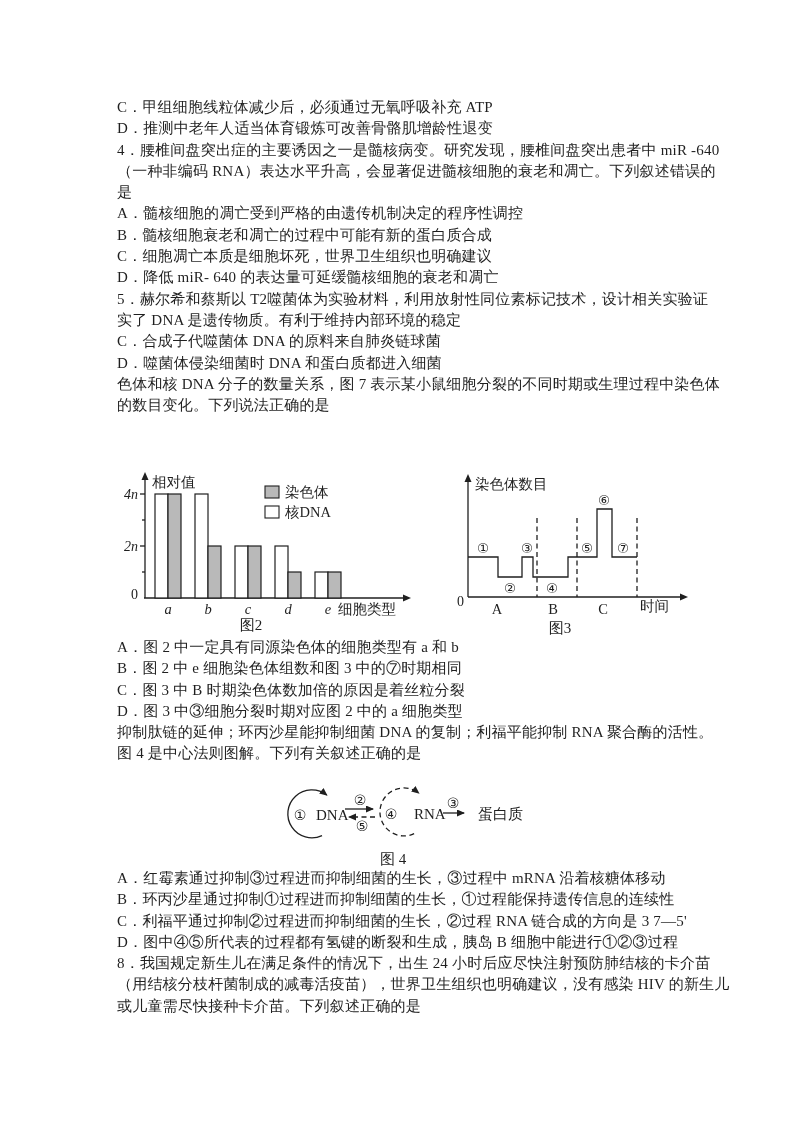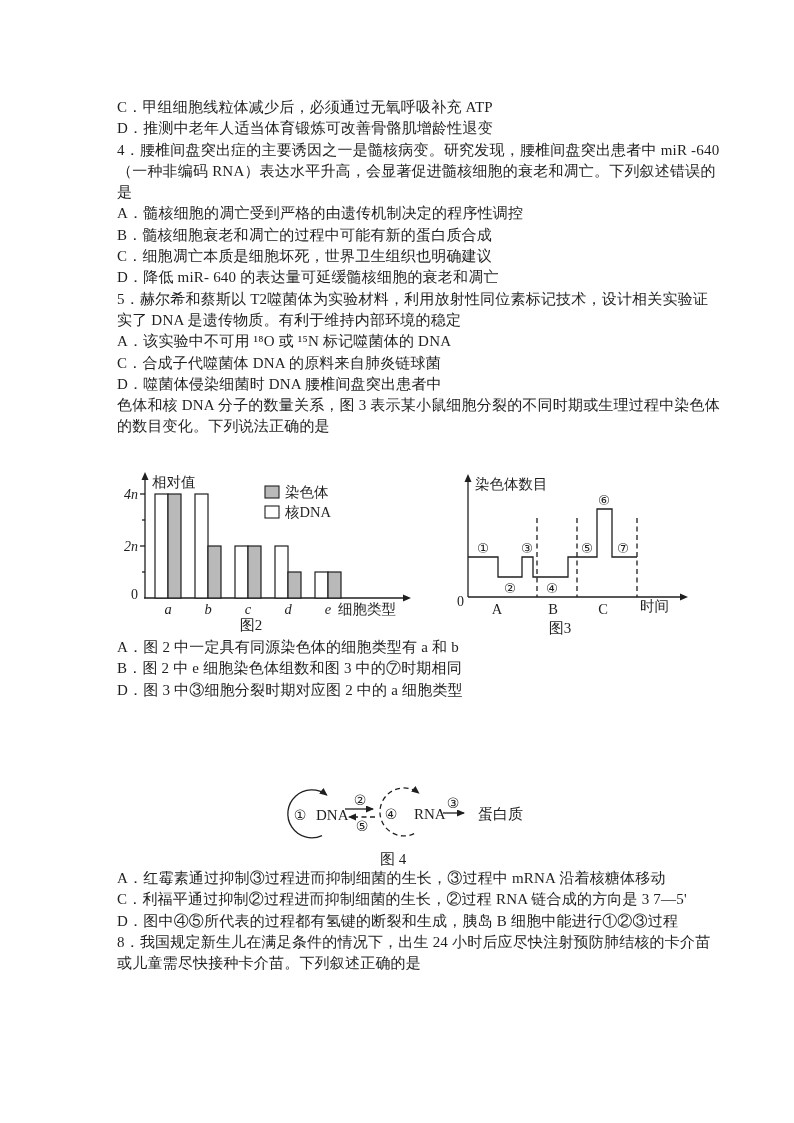--- a/index.html
+++ b/index.html
@@ -30,24 +30,23 @@
       <div class="line">D．推测中老年人适当体育锻炼可改善骨骼肌增龄性退变</div>
       <div class="line">4．腰椎间盘突出症的主要诱因之一是髓核病变。研究发现，腰椎间盘突出患者中 miR -640</div>
       <div class="line">（一种非编码 RNA）表达水平升高，会显著促进髓核细胞的衰老和凋亡。下列叙述错误的</div>
       <div class="line">是</div>
       <div class="line">A．髓核细胞的凋亡受到严格的由遗传机制决定的程序性调控</div>
       <div class="line">B．髓核细胞衰老和凋亡的过程中可能有新的蛋白质合成</div>
       <div class="line">C．细胞凋亡本质是细胞坏死，世界卫生组织也明确建议</div>
       <div class="line">D．降低 miR- 640 的表达量可延缓髓核细胞的衰老和凋亡</div>
       <div class="line">5．赫尔希和蔡斯以 T2噬菌体为实验材料，利用放射性同位素标记技术，设计相关实验证</div>
       <div class="line">实了 DNA 是遗传物质。有利于维持内部环境的稳定</div>
-      <div class="line">A．该实验中不可用 ¹⁸O 或 ¹⁵N 标记噬菌体的 DNA</div>
       <div class="line">C．合成子代噬菌体 DNA 的原料来自肺炎链球菌</div>
-      <div class="line">D．噬菌体侵染细菌时 DNA 腰椎间盘突出患者中</div>
-      <div class="line">色体和核 DNA 分子的数量关系，图 3 表示某小鼠细胞分裂的不同时期或生理过程中染色体</div>
+      <div class="line">D．噬菌体侵染细菌时 DNA 和蛋白质都进入细菌</div>
+      <div class="line">色体和核 DNA 分子的数量关系，图 7 表示某小鼠细胞分裂的不同时期或生理过程中染色体</div>
       <div class="line">的数目变化。下列说法正确的是</div>
     </div>
 
   <svg id="fig2" class="fig" style="left:113px;top:470px" width="350" height="165" viewBox="0 0 350 165">
       <line x1="32" y1="128" x2="32" y2="9" class="ln"></line>
       <polygon points="28.5,10 35.5,10 32,2" fill="#1f1f1f"></polygon>
       <line x1="31" y1="128" x2="290" y2="128" class="ln"></line>
       <polygon points="298,128 290,124.5 290,131.5" fill="#1f1f1f"></polygon>
       <text x="39" y="17" font-size="14.5" text-anchor="start">相对值</text>
       <line x1="27" y1="24" x2="32" y2="24" class="ln"></line>
@@ -101,21 +100,24 @@
       <text x="100" y="121" font-size="13.5" text-anchor="middle" class="cn">④</text>
       <text x="135" y="81" font-size="13.5" text-anchor="middle" class="cn">⑤</text>
       <text x="152" y="33" font-size="13.5" text-anchor="middle" class="cn">⑥</text>
       <text x="171" y="81" font-size="13.5" text-anchor="middle" class="cn">⑦</text>
       <text x="108" y="161" font-size="15" text-anchor="middle">图3</text>
     </svg>
 
   <div class="tblock" style="top:637px">
       <div class="line">A．图 2 中一定具有同源染色体的细胞类型有 a 和 b</div>
       <div class="line">B．图 2 中 e 细胞染色体组数和图 3 中的⑦时期相同</div>
+      <div class="line">C．图 3 中 B 时期染色体数加倍的原因是着丝粒分裂</div>
       <div class="line">D．图 3 中③细胞分裂时期对应图 2 中的 a 细胞类型</div>
+      <div class="line">抑制肽链的延伸；环丙沙星能抑制细菌 DNA 的复制；利福平能抑制 RNA 聚合酶的活性。</div>
+      <div class="line">图 4 是中心法则图解。下列有关叙述正确的是</div>
     </div>
 
   <svg class="fig" style="left:280px;top:784px" width="260" height="86" viewBox="0 0 260 86">
     <defs>
       <marker id="arw" markerWidth="10" markerHeight="9" refX="7" refY="3.5" orient="auto" markerUnits="userSpaceOnUse">
         <path d="M0 0 L8 3.5 L0 7 Z" fill="#1f1f1f"></path>
       </marker>
     </defs>
     <path d="M 42 51.6 A 24 24 0 1 1 46.8 11.1" class="ln" marker-end="url(#arw)"></path>
     <path d="M 134.1 49.7 A 24 24 0 1 1 138.8 9.1" class="ln dsh" marker-end="url(#arw)"></path>
@@ -128,19 +130,21 @@
     <text x="82" y="47" text-anchor="middle" class="cn" font-size="14">⑤</text>
     <text x="111" y="35" text-anchor="middle" class="cn" font-size="14">④</text>
     <text x="134" y="35" font-size="15">RNA</text>
     <text x="173" y="24" text-anchor="middle" class="cn" font-size="14">③</text>
     <text x="198" y="35" font-size="15">蛋白质</text>
     <text x="113" y="80" text-anchor="middle" font-size="15">图 4</text>
   </svg>
 
   <div class="tblock" style="top:868px">
       <div class="line">A．红霉素通过抑制③过程进而抑制细菌的生长，③过程中 mRNA 沿着核糖体移动</div>
+      <div class="line">B．环丙沙星通过抑制①过程进而抑制细菌的生长，①过程能保持遗传信息的连续性</div>
       <div class="line">C．利福平通过抑制②过程进而抑制细菌的生长，②过程 RNA 链合成的方向是 3 7—5'</div>
       <div class="line">D．图中④⑤所代表的过程都有氢键的断裂和生成，胰岛 B 细胞中能进行①②③过程</div>
       <div class="line">8．我国规定新生儿在满足条件的情况下，出生 24 小时后应尽快注射预防肺结核的卡介苗</div>
+      <div class="line">（用结核分枝杆菌制成的减毒活疫苗），世界卫生组织也明确建议，没有感染 HIV 的新生儿</div>
       <div class="line">或儿童需尽快接种卡介苗。下列叙述正确的是</div>
     </div>
 
 </div>
 
 </body></html>

